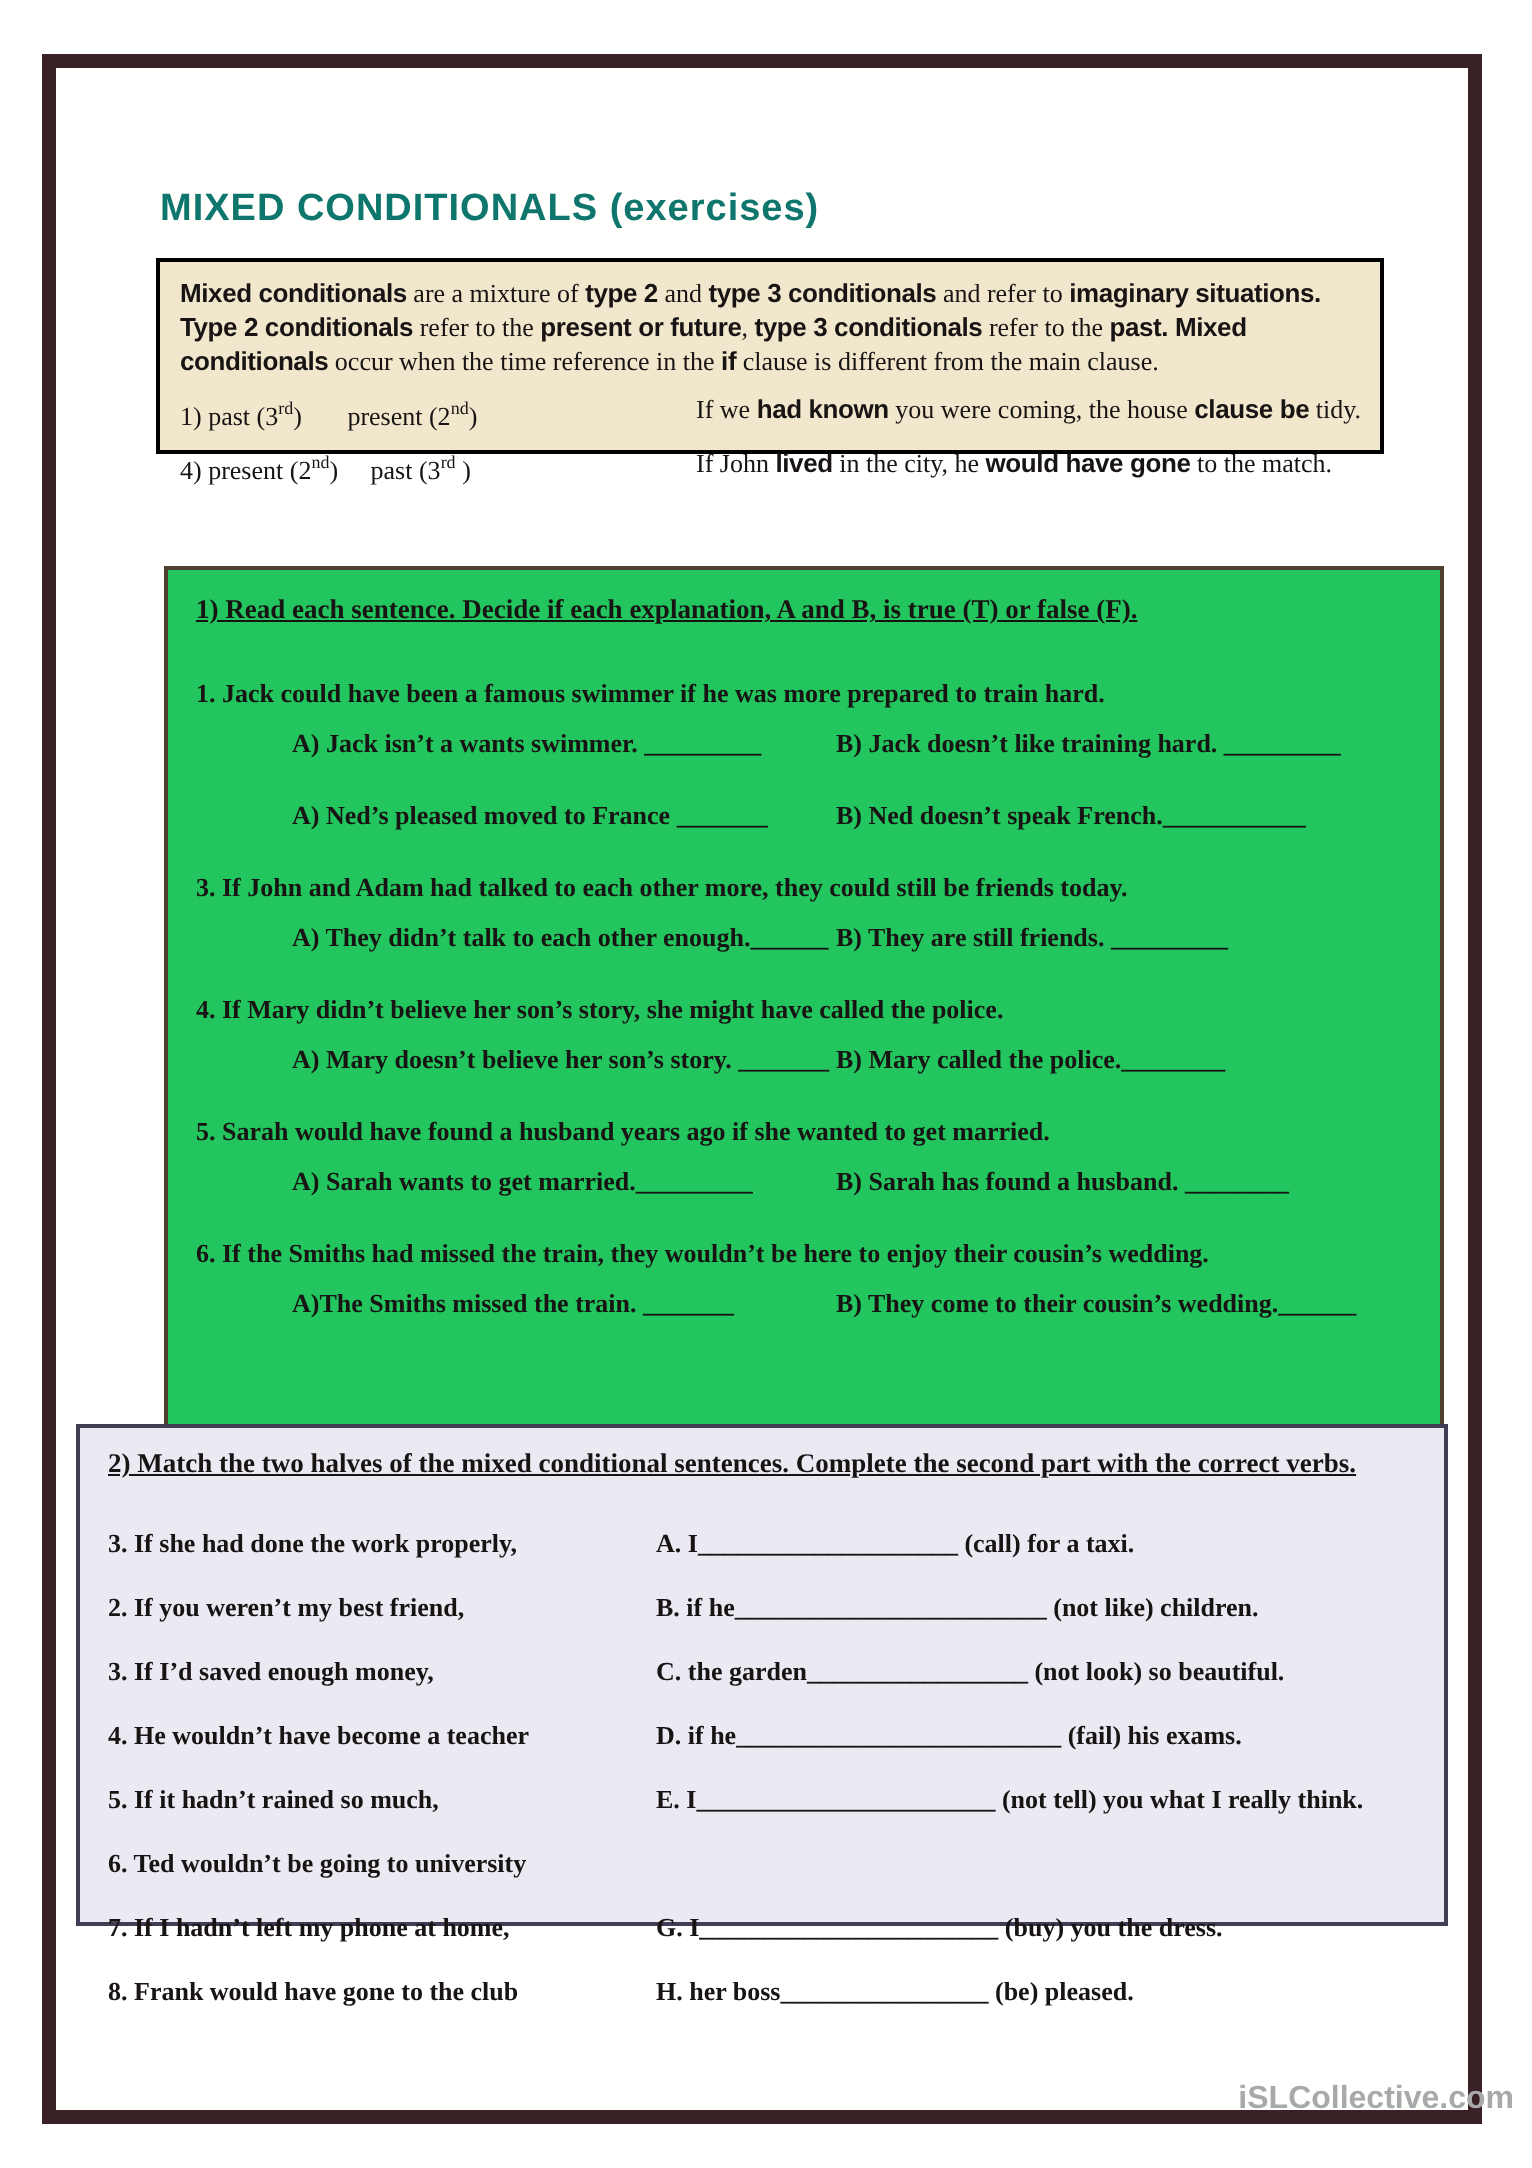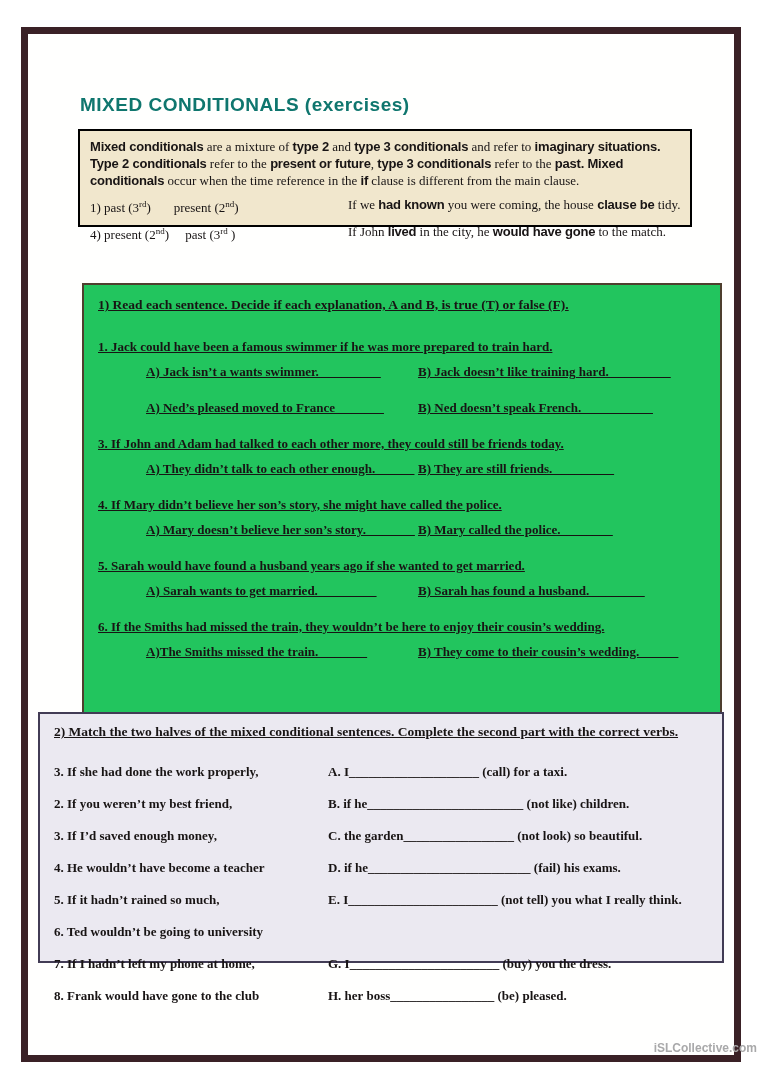--- a/index.html
+++ b/index.html
@@ -35,42 +35,42 @@
     font-weight: 700; text-decoration: underline; font-size: 13.5px;
   }
 
   
   .ex1-box {
     position: absolute; left: 63px; top: 283px; width: 640px; height: 471px;
     background: #22c55e; border: 2px solid #4e3f2e; padding: 12px 14px;
     font-size: 13px; font-weight: 700; margin-left: 19px;
   }
   .ex1-box .ex-heading { margin-bottom: 24px; }
-  .ex1-item { margin-bottom: 17px; text-decoration: underline; }
+  .ex1-item { margin-bottom: 17px; }
   .ex1-item .q { line-height: 19px; }
   .ex1-item .ab {
     display: flex; padding-left: 48px; line-height: 19px; margin-top: 6px; white-space: nowrap;
   }
   .ex1-item .ab .a { flex: 0 0 272px; }
 
   
   .ex2-box {
     position: absolute; left: 38px; top: 712px; width: 686px; height: 251px;
     background: #ebe9f1; border: 2px solid #423c55; padding: 10px 14px;
     font-size: 13px; font-weight: 700;
   }
   .ex2-box .ex-heading { margin-bottom: 22px; }
   .ex2-row { display: flex; margin-bottom: 13px; line-height: 19px; white-space: nowrap; }
   .ex2-row .lft { flex: 0 0 274px; }
 
   
   .watermark {
     position: absolute; right: 9px; top: 1041px; z-index: 5;
     font-family: "Liberation Sans", sans-serif; font-weight: 700;
-    font-size: 12px; color: #a9a9aa;
+    font-size: 16px; color: #a9a9aa;
   }
 </style>
 </head>
 <body>
 
 <div class="frame"></div>
 
 <h1 class="page-title">MIXED CONDITIONALS (exercises)</h1>
 
 <div class="info-box">

